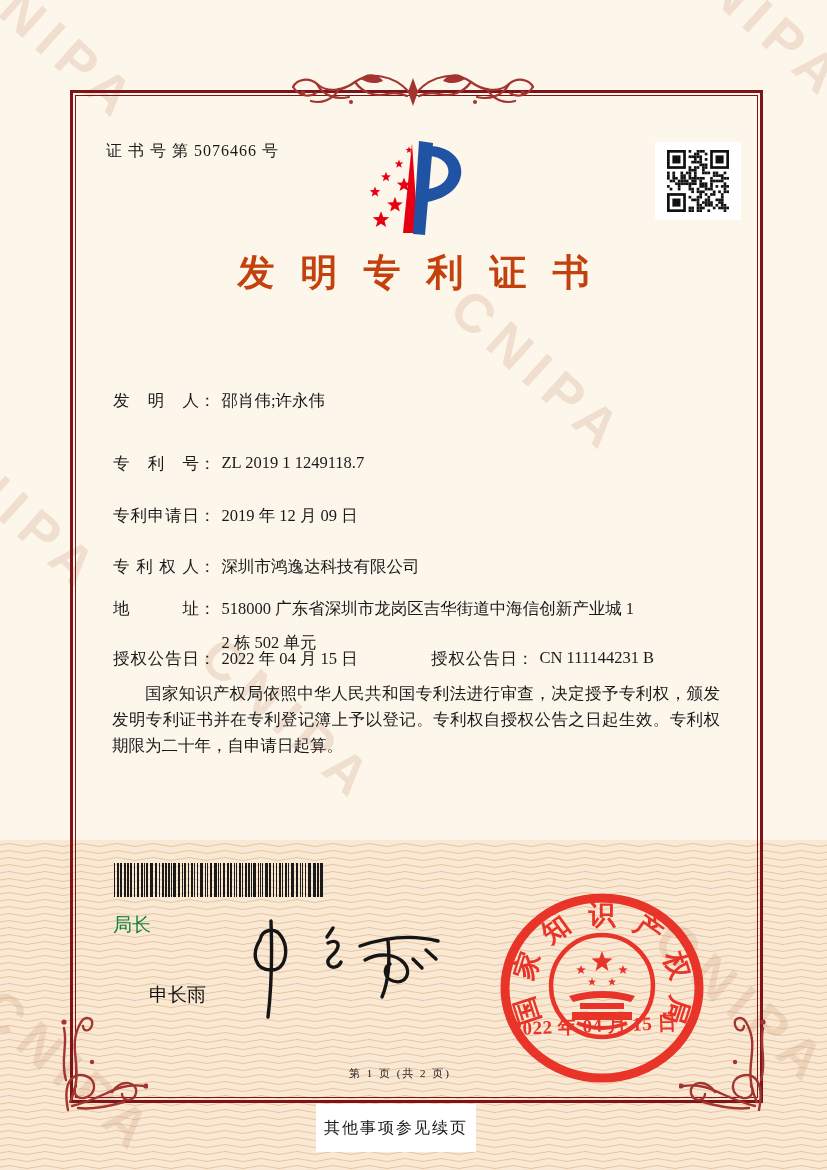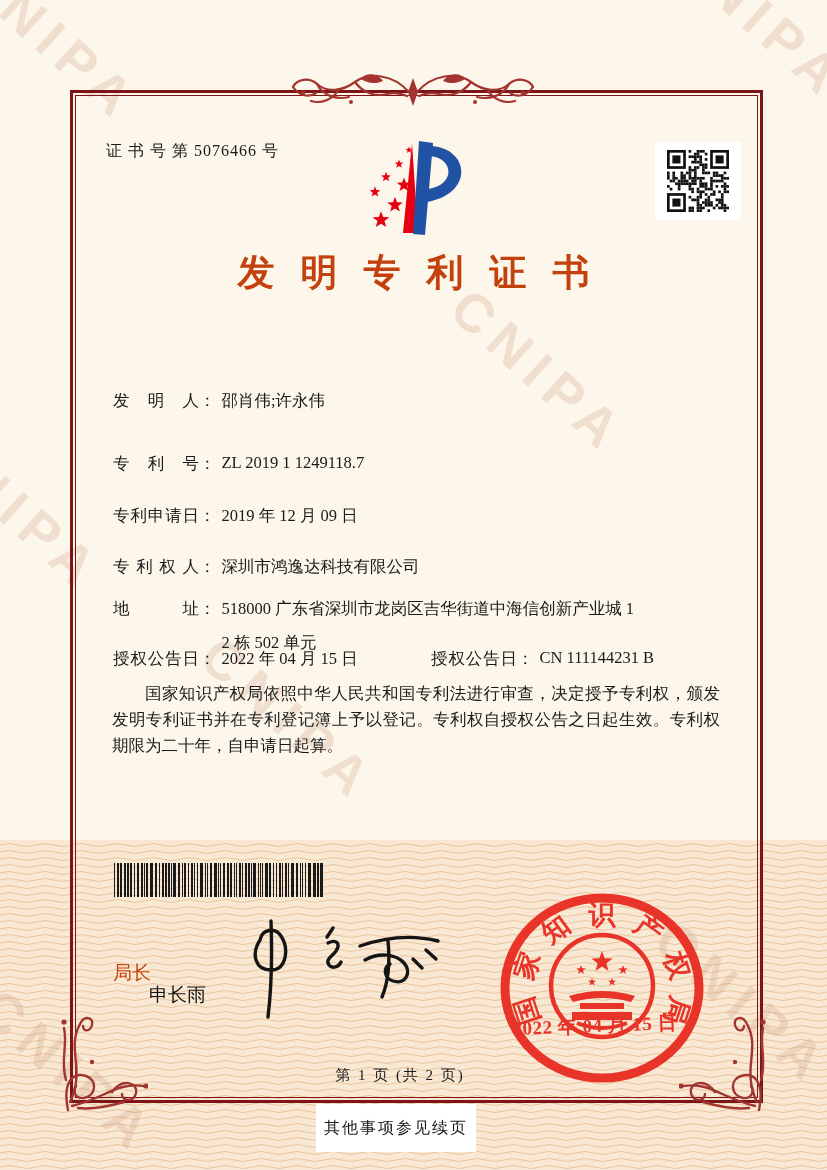--- a/index.html
+++ b/index.html
@@ -37,32 +37,32 @@
   .colon{display:inline-block;vertical-align:top;}
   .val{display:inline-block;margin-left:6px;vertical-align:top;}
   .r-name{top:350px;} .r-inventor{top:390px;} .r-patno{top:453px;}
   .r-filing{top:505px;} .r-patentee{top:556px;} .r-addr{top:598px;} .r-grant{top:648px;}
   .addr-l2{margin-top:12px;}
   .grant2{position:absolute;left:318px;top:0;white-space:nowrap;}
   .paras{position:absolute;left:112px;top:681px;width:608px;z-index:3;
          font-size:16.5px;line-height:26px;text-align:justify;}
   .paras p{margin:0;text-indent:2em;}
   .barcode{position:absolute;left:114px;top:863px;z-index:3;}
-  .director-title{position:absolute;left:113px;top:960px;z-index:3;font-size:19px;
-         font-family:"Liberation Sans","DejaVu Sans",sans-serif;color:#c2410c;}
+  .director-title{position:absolute;left:113px;top:912px;z-index:3;font-size:19px;
+         font-family:"Liberation Sans","DejaVu Sans",sans-serif;color:#15803d;}
   .director-name{position:absolute;left:113px;top:982px;z-index:3;font-size:19px;
          font-family:"Liberation Sans","DejaVu Sans",sans-serif;color:#111;margin-left:36px;}
   .sig{position:absolute;left:240px;top:918px;width:240px;height:105px;z-index:3;}
   .seal{position:absolute;left:497px;top:882px;width:210px;height:216px;z-index:4;opacity:.93;}
   .sealch{font-size:27px;font-weight:bold;fill:var(--seal,#e7271d);text-anchor:middle;
           dominant-baseline:middle;font-family:"Liberation Serif",serif;}
   .sealdate{font-size:19px;font-weight:bold;fill:var(--seal,#e7271d);text-anchor:middle;
           letter-spacing:.5px;font-family:"Liberation Serif",serif;}
   .pagenum{position:absolute;left:70px;top:1066px;width:660px;z-index:3;text-align:center;
-          font-size:15px;letter-spacing:2px;}
+          font-size:11px;letter-spacing:2px;}
   .notebox{position:absolute;left:316px;top:1104px;width:160px;height:48px;background:#fff;z-index:3;
           display:flex;align-items:center;justify-content:center;font-size:16px;letter-spacing:2px;}
 </style>
 </head>
 <body>
 
 <div class="page">
 
   <svg class="waves" id="waves" viewBox="0 0 827 330" preserveAspectRatio="none">
       <rect width="827" height="330" fill="#f9e8d3"></rect>

